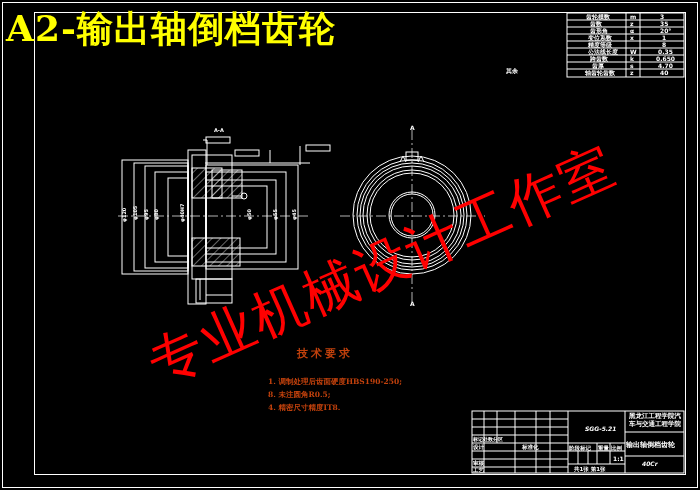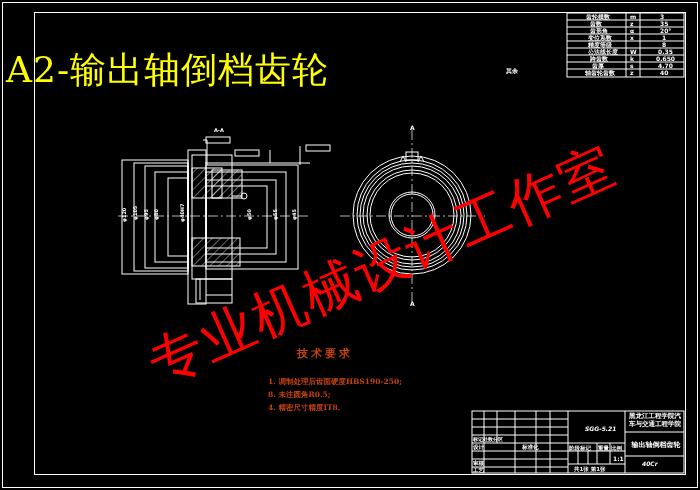--- a/index.html
+++ b/index.html
@@ -1,18 +1,18 @@
 <!DOCTYPE html>
 <html><head>
 <meta charset="utf-8">
 <style>
   html,body{margin:0;padding:0;background:#000;}
   #root{position:relative;width:700px;height:490px;background:#000;overflow:hidden;font-family:"DejaVu Sans",sans-serif;}
   .frame{position:absolute;border:1px solid #fff;}
-  .title{position:absolute;left:6px;top:6px;font-family:"DejaVu Serif",serif;font-weight:normal;font-size:36px;color:#ffff00;letter-spacing:1px;line-height:44px;white-space:nowrap;margin-top:42px;}
+  .title{position:absolute;left:6px;top:6px;font-family:"DejaVu Serif",serif;font-weight:bold;font-size:36px;color:#ffff00;letter-spacing:1px;line-height:44px;white-space:nowrap;}
   svg{position:absolute;left:0;top:0;}
   .wm{position:absolute;color:#ff0000;font-family:"DejaVu Sans",sans-serif;font-size:54px;white-space:nowrap;transform-origin:0 0;line-height:60px;letter-spacing:2px;}
   .tech{position:absolute;color:#c2410c;font-family:"DejaVu Serif",serif;}
   .tech .h{font-size:11px;font-weight:bold;letter-spacing:3px;}
   .tech .li{font-size:7.5px;font-weight:bold;line-height:13px;white-space:nowrap;}
   .tb-text{position:absolute;color:#fff;font-family:"DejaVu Sans",sans-serif;font-weight:bold;white-space:nowrap;}
   .param-cell{position:absolute;color:#fff;font-size:6px;font-weight:bold;white-space:nowrap;font-family:"DejaVu Sans",sans-serif;}
 </style>
 </head>
 <body>
@@ -184,21 +184,21 @@
       <line x1="568" y1="464" x2="625" y2="464"></line>
       <line x1="597" y1="443" x2="597" y2="464"></line>
       <line x1="610" y1="443" x2="610" y2="464"></line>
       <line x1="578" y1="451" x2="578" y2="464"></line>
       <line x1="588" y1="451" x2="588" y2="464"></line>
       <line x1="625" y1="432" x2="684" y2="432"></line>
       <line x1="625" y1="456" x2="684" y2="456"></line>
     </g>
   </svg>
   <div class="tb-text" style="left:626px;top:412px;font-size:6.5px;line-height:8px;width:58px;text-align:center;white-space:normal;">黑龙江工程学院汽车与交通工程学院</div>
-  <div class="tb-text" style="left:626px;top:440px;font-size:7px;width:60px;text-align:center;">输出轴倒档齿轮</div>
+  <div class="tb-text" style="left:626px;top:440px;font-size:7px;width:41px;text-align:center;">输出轴倒档齿轮</div>
   <div class="tb-text" style="left:585px;top:425px;font-size:6px;font-style:italic;">SGG-5.21</div>
   <div class="tb-text" style="left:642px;top:460px;font-size:6px;font-style:italic;">40Cr</div>
   <div class="tb-text" style="left:569px;top:445px;font-size:5.5px;">阶段标记</div>
   <div class="tb-text" style="left:598px;top:445px;font-size:5.5px;">重量</div>
   <div class="tb-text" style="left:611px;top:445px;font-size:5.5px;">比例</div>
   <div class="tb-text" style="left:613px;top:455px;font-size:6px;">1:1</div>
   <div class="tb-text" style="left:574px;top:466px;font-size:5.5px;">共1张 第1张</div>
   <div class="tb-text" style="left:473px;top:436px;font-size:5px;">标记处数分区</div>
   <div class="tb-text" style="left:473px;top:444px;font-size:5.5px;">设计</div>
   <div class="tb-text" style="left:522px;top:444px;font-size:5.5px;">标准化</div>

